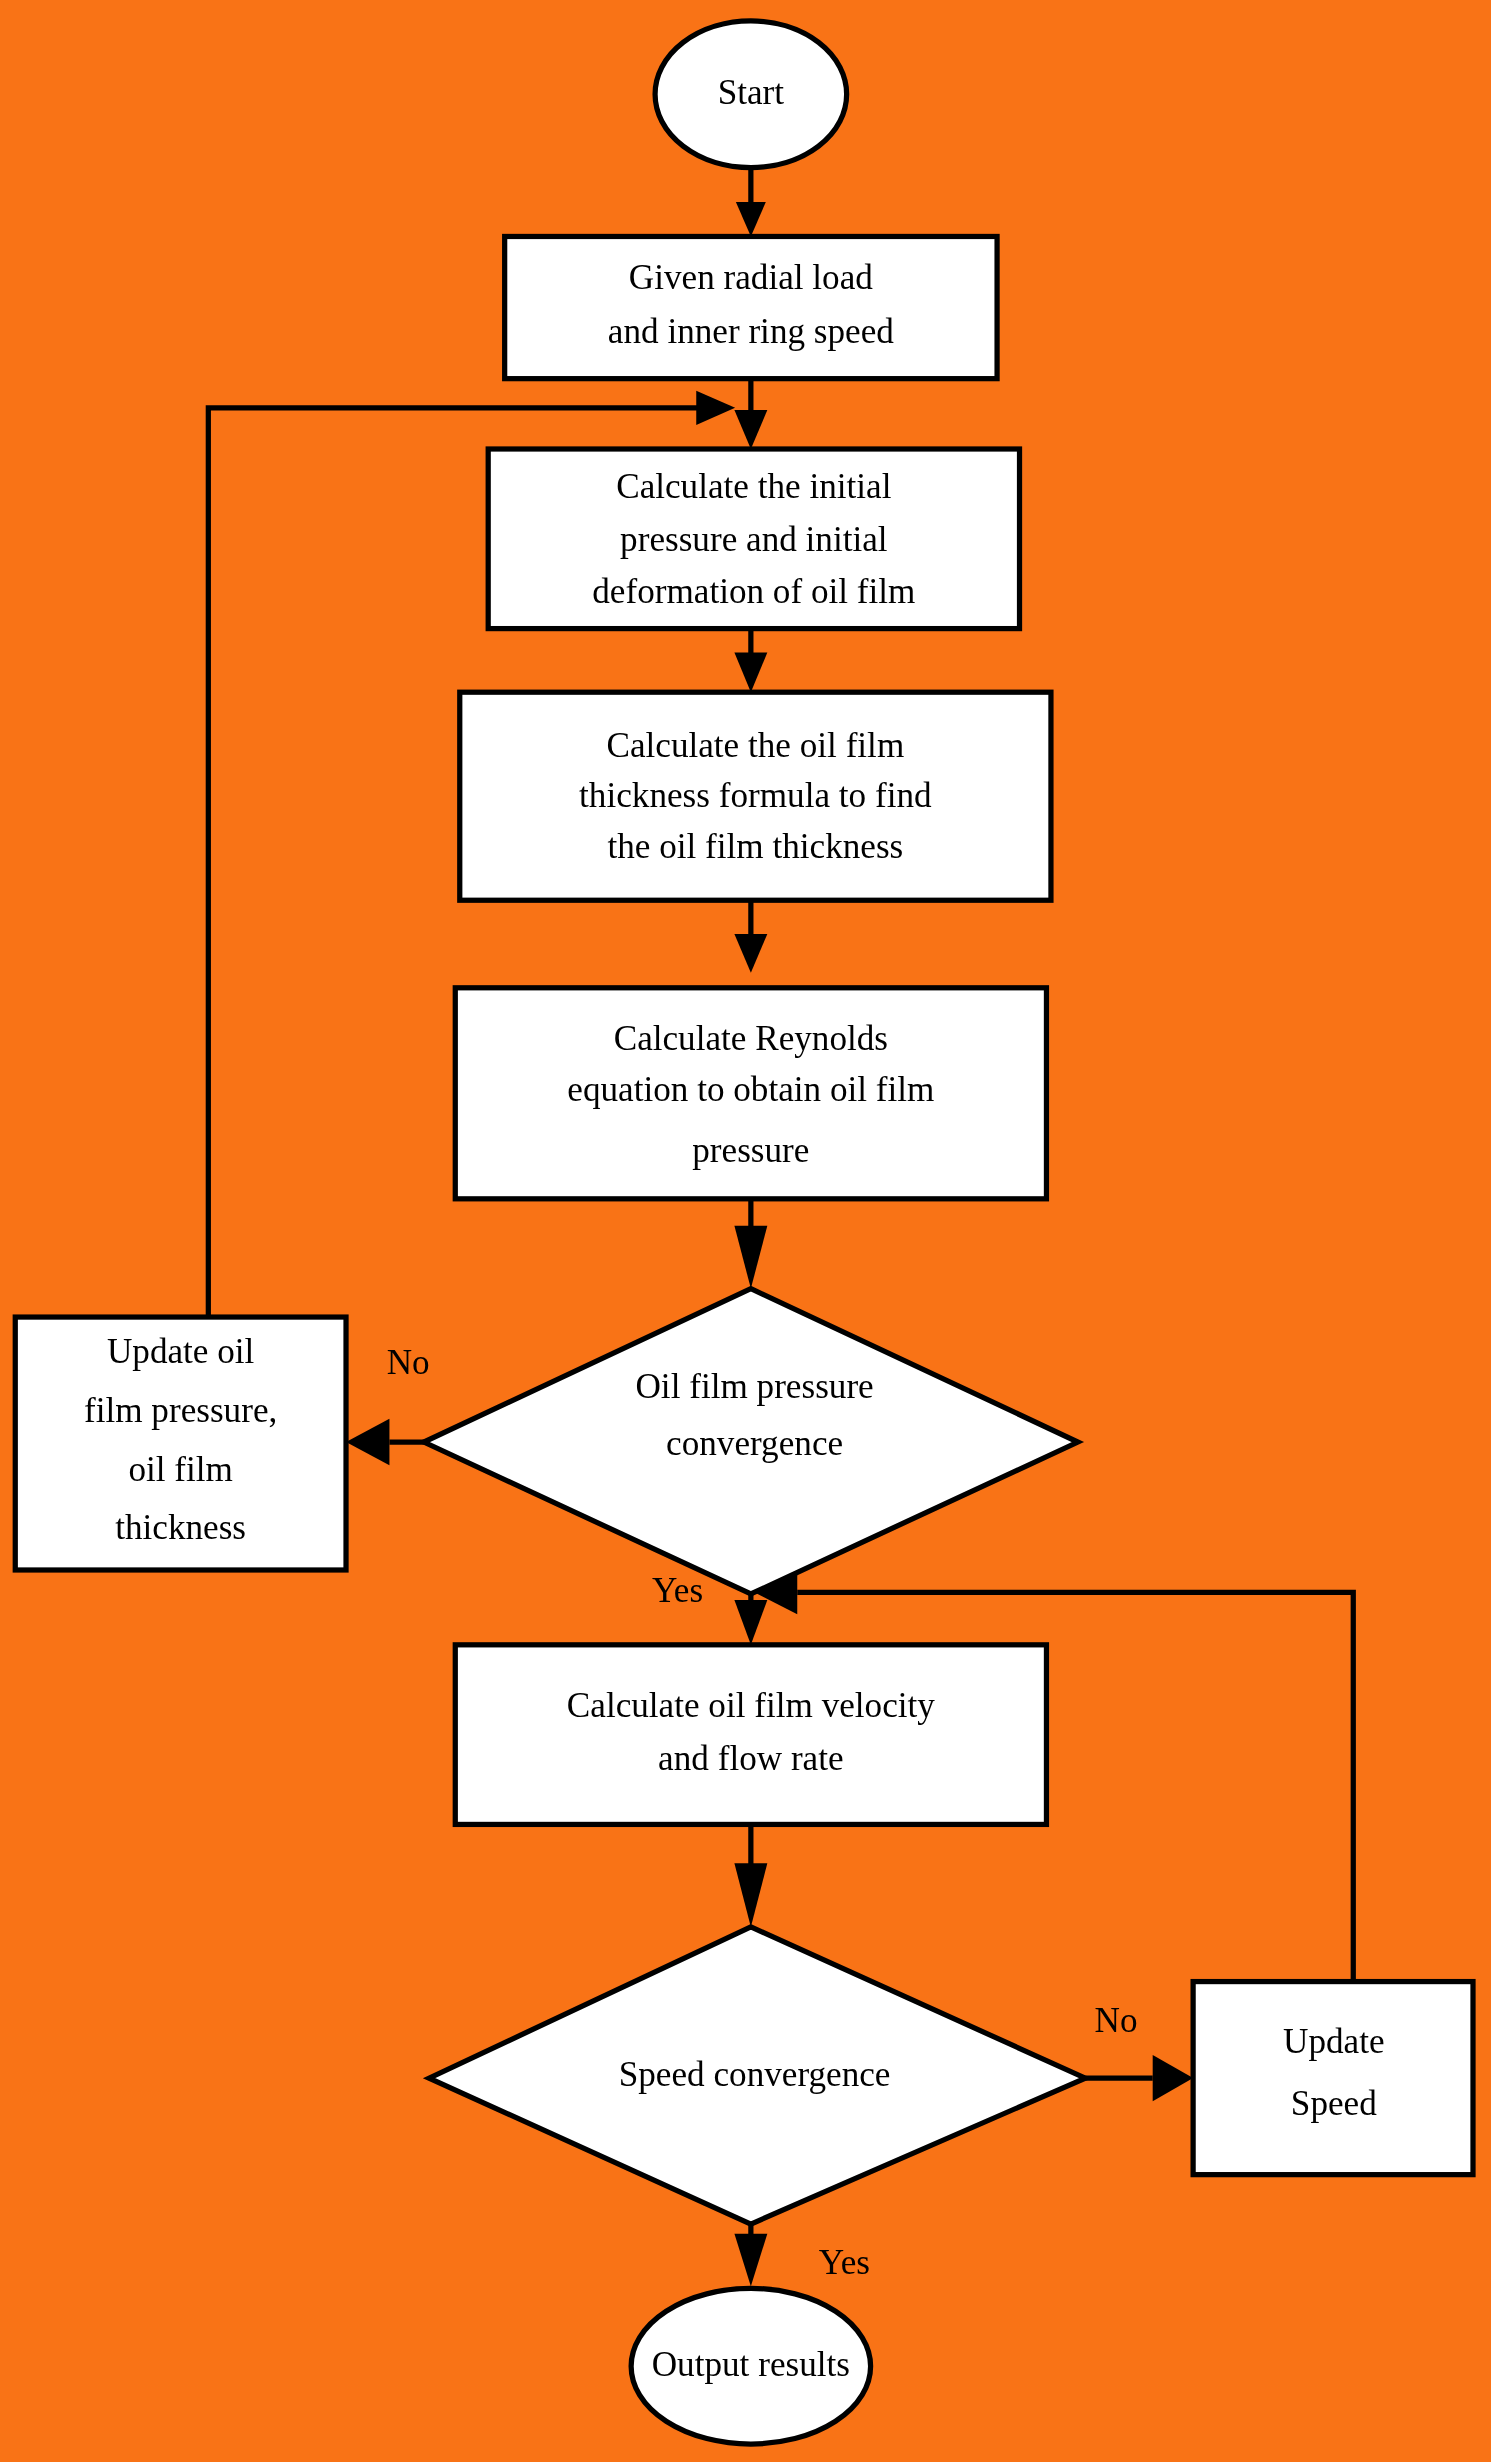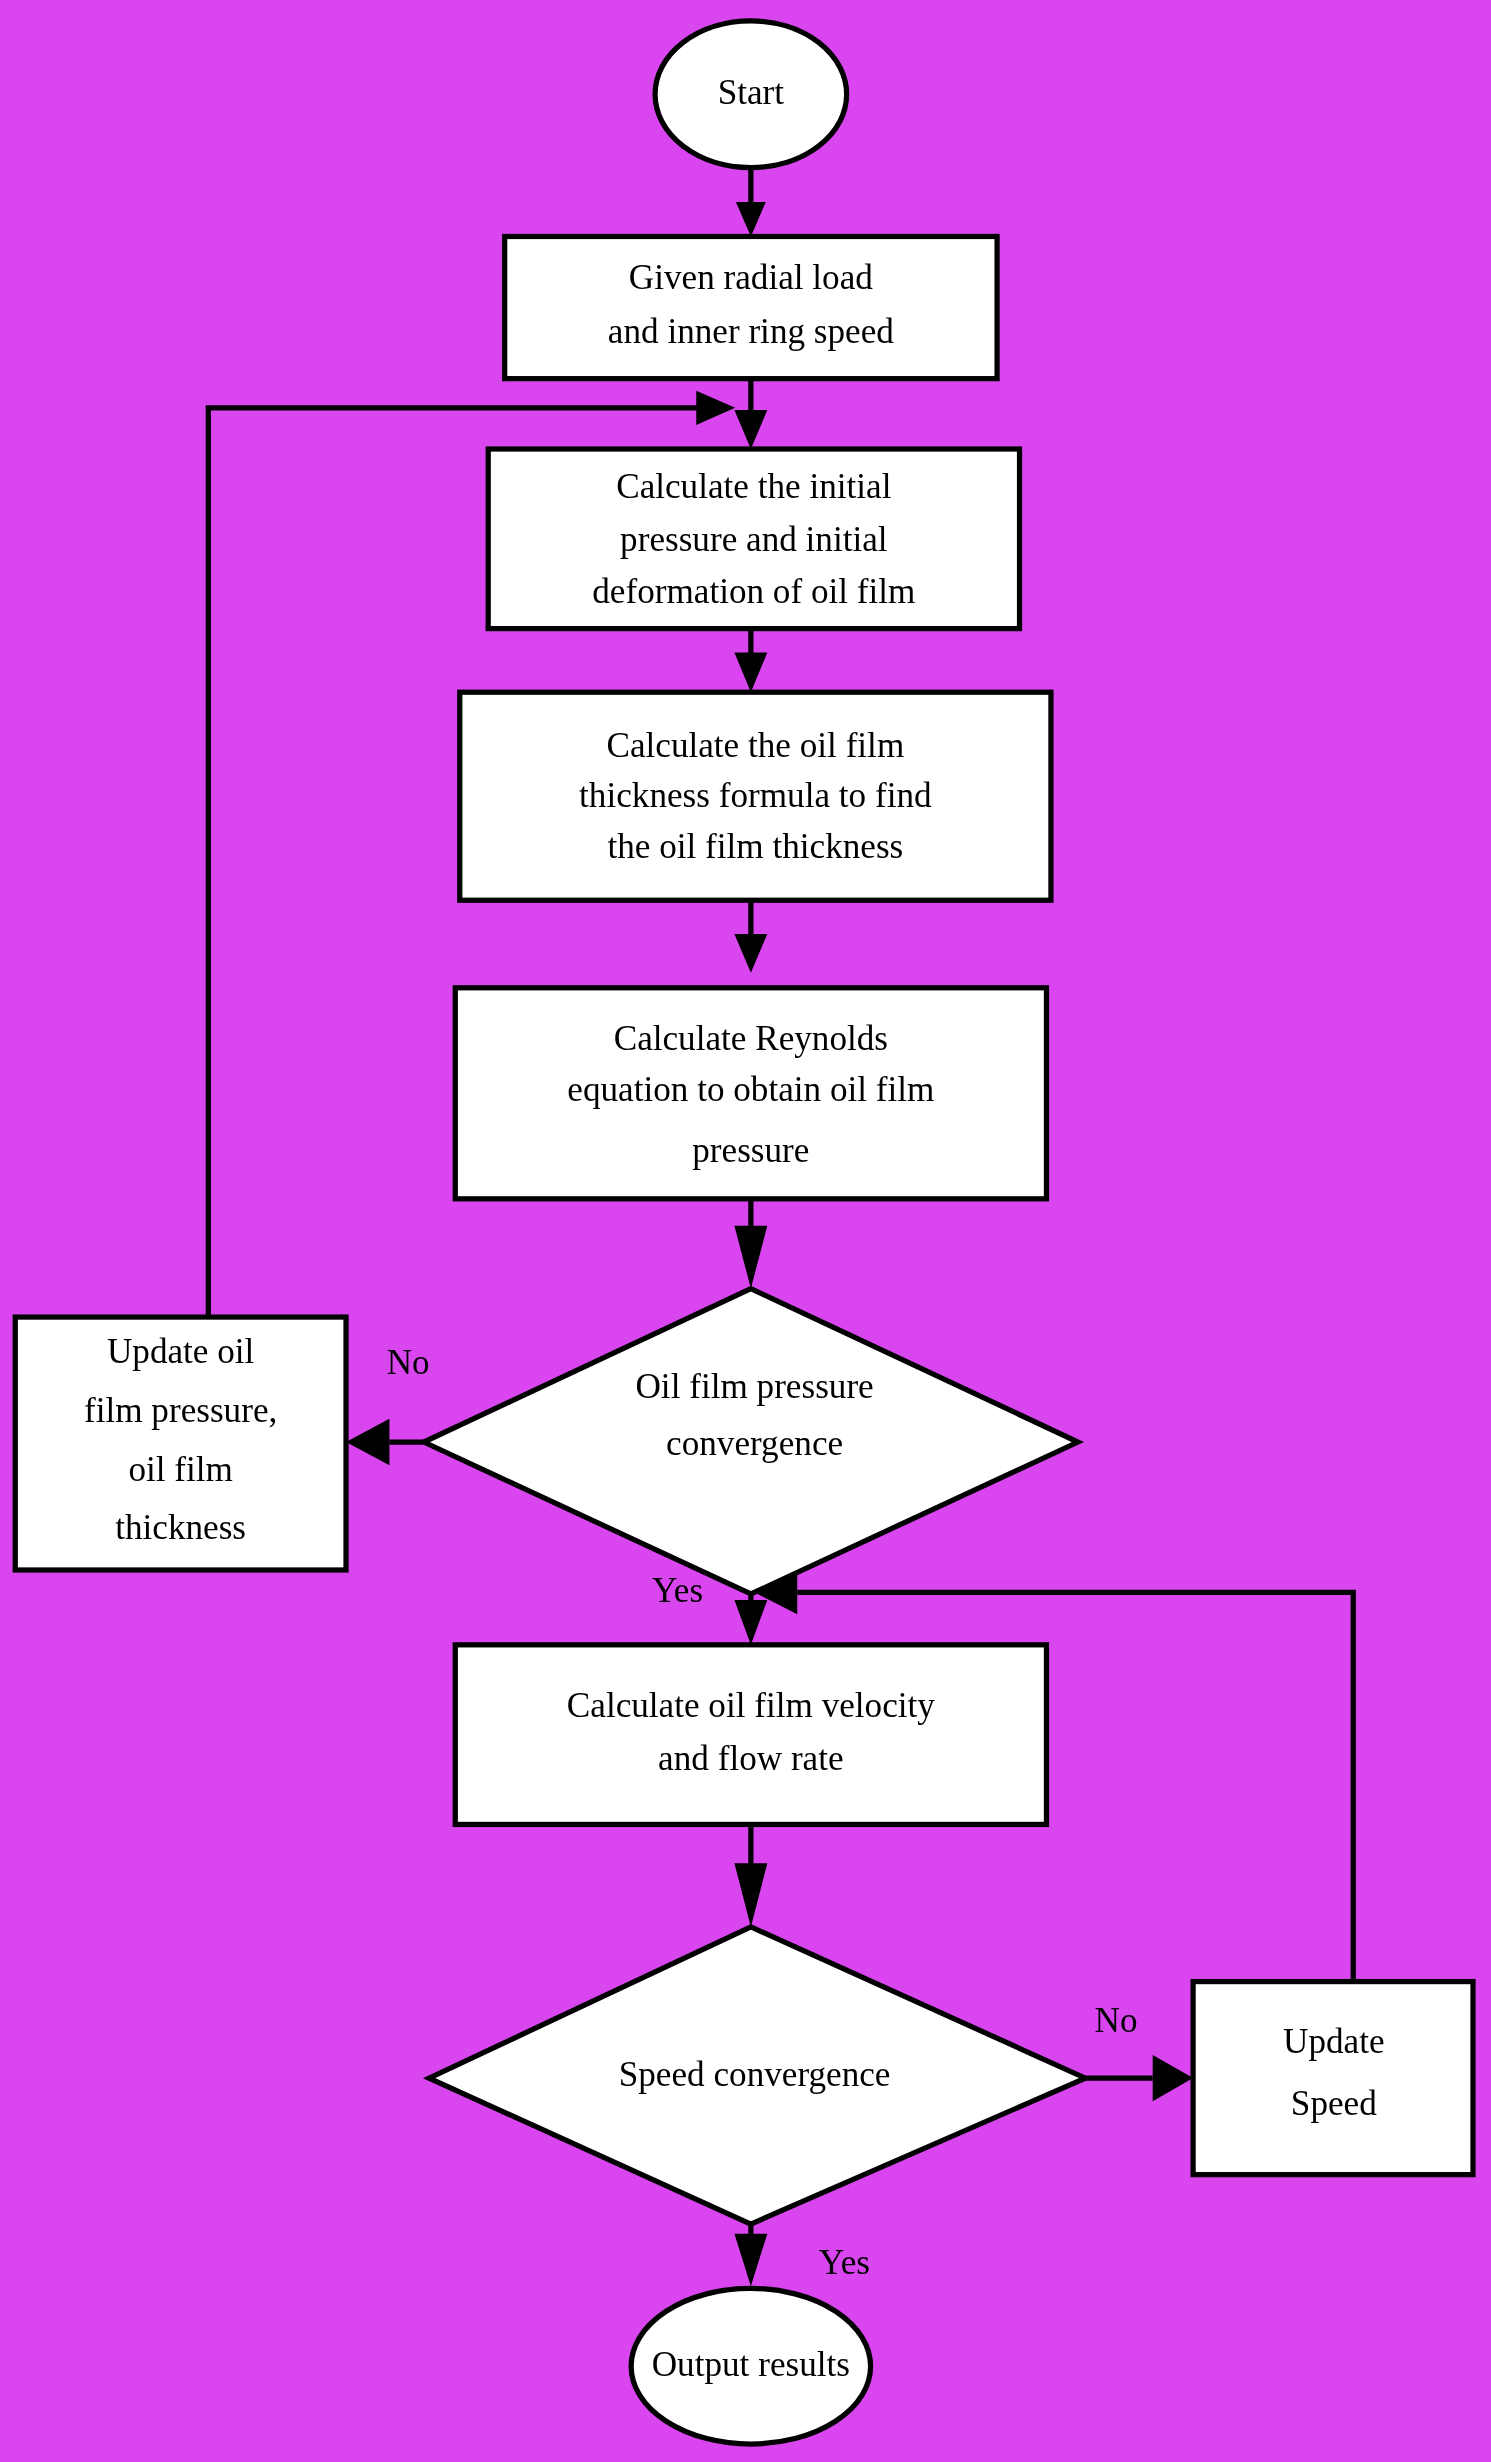--- a/index.html
+++ b/index.html
@@ -4,21 +4,21 @@
 <style>
   html, body {
     margin: 0;
     padding: 0;
     background: #ffffff;
   }
   #flowchart-root {
     position: relative;
     width: 1492px;
     height: 2462px;
-    background: #d946ef;
+    background: #f97316;
     font-family: "Liberation Serif", "DejaVu Serif", serif;
   }
   svg.chart {
     display: block;
     width: 1492px;
     height: 2462px;
   }
   .shape-outline {
     fill: #ffffff;
     stroke: #000000;

